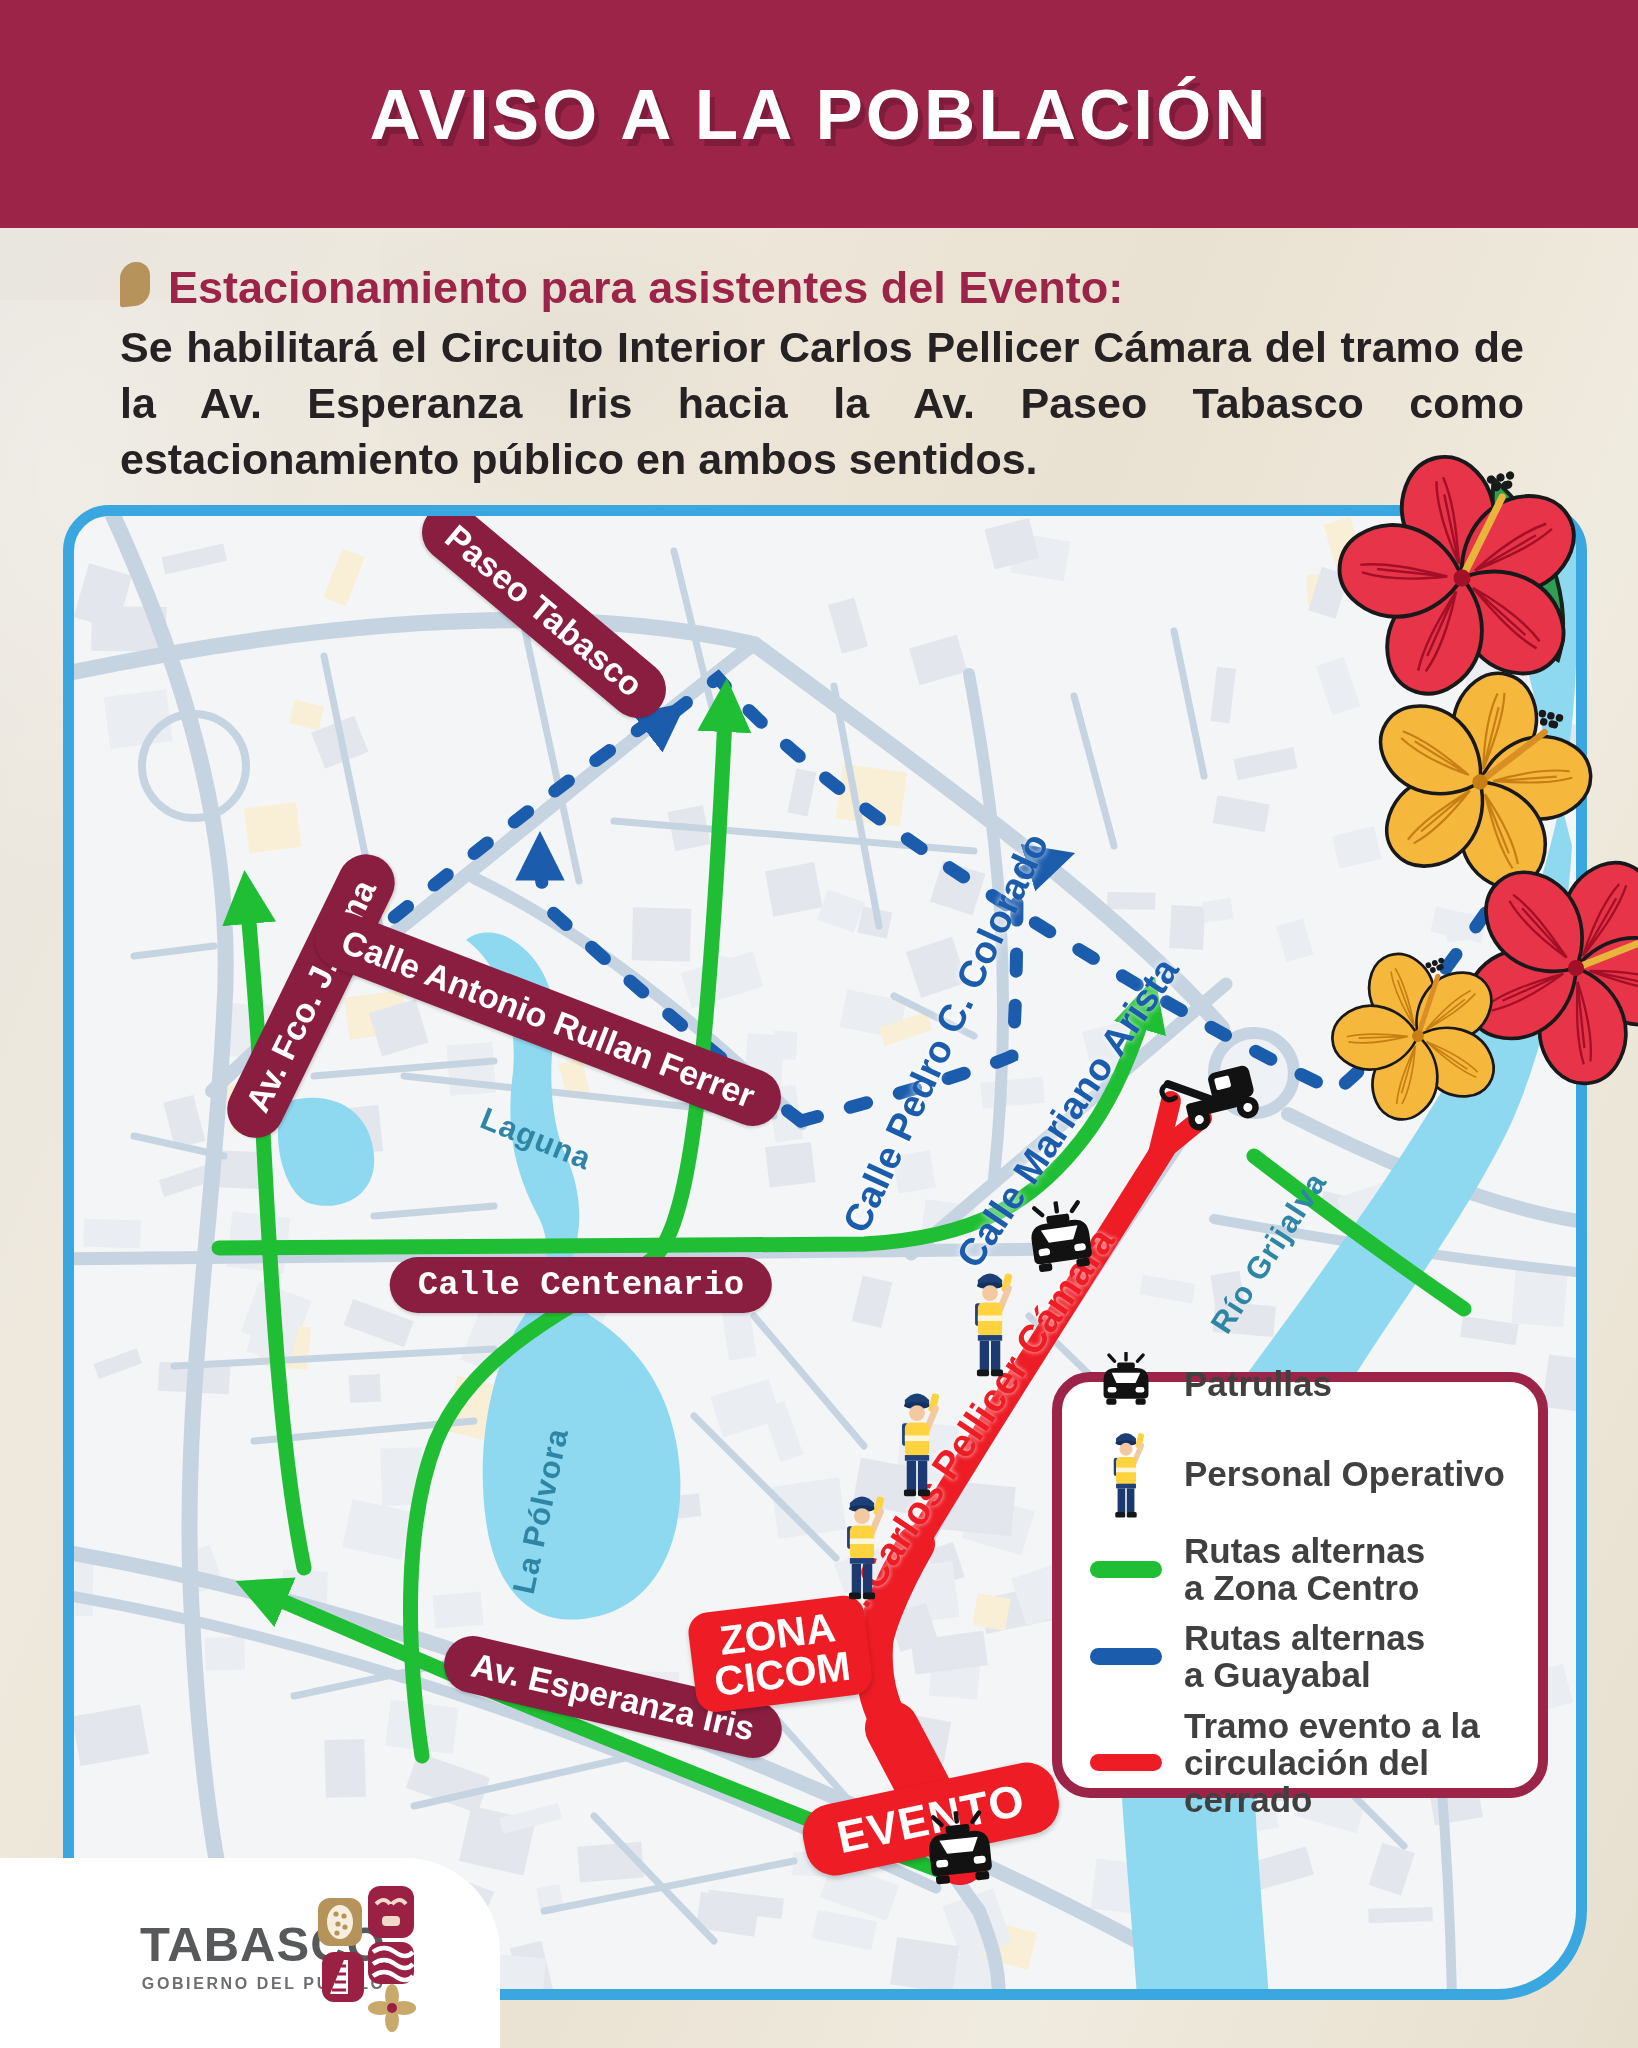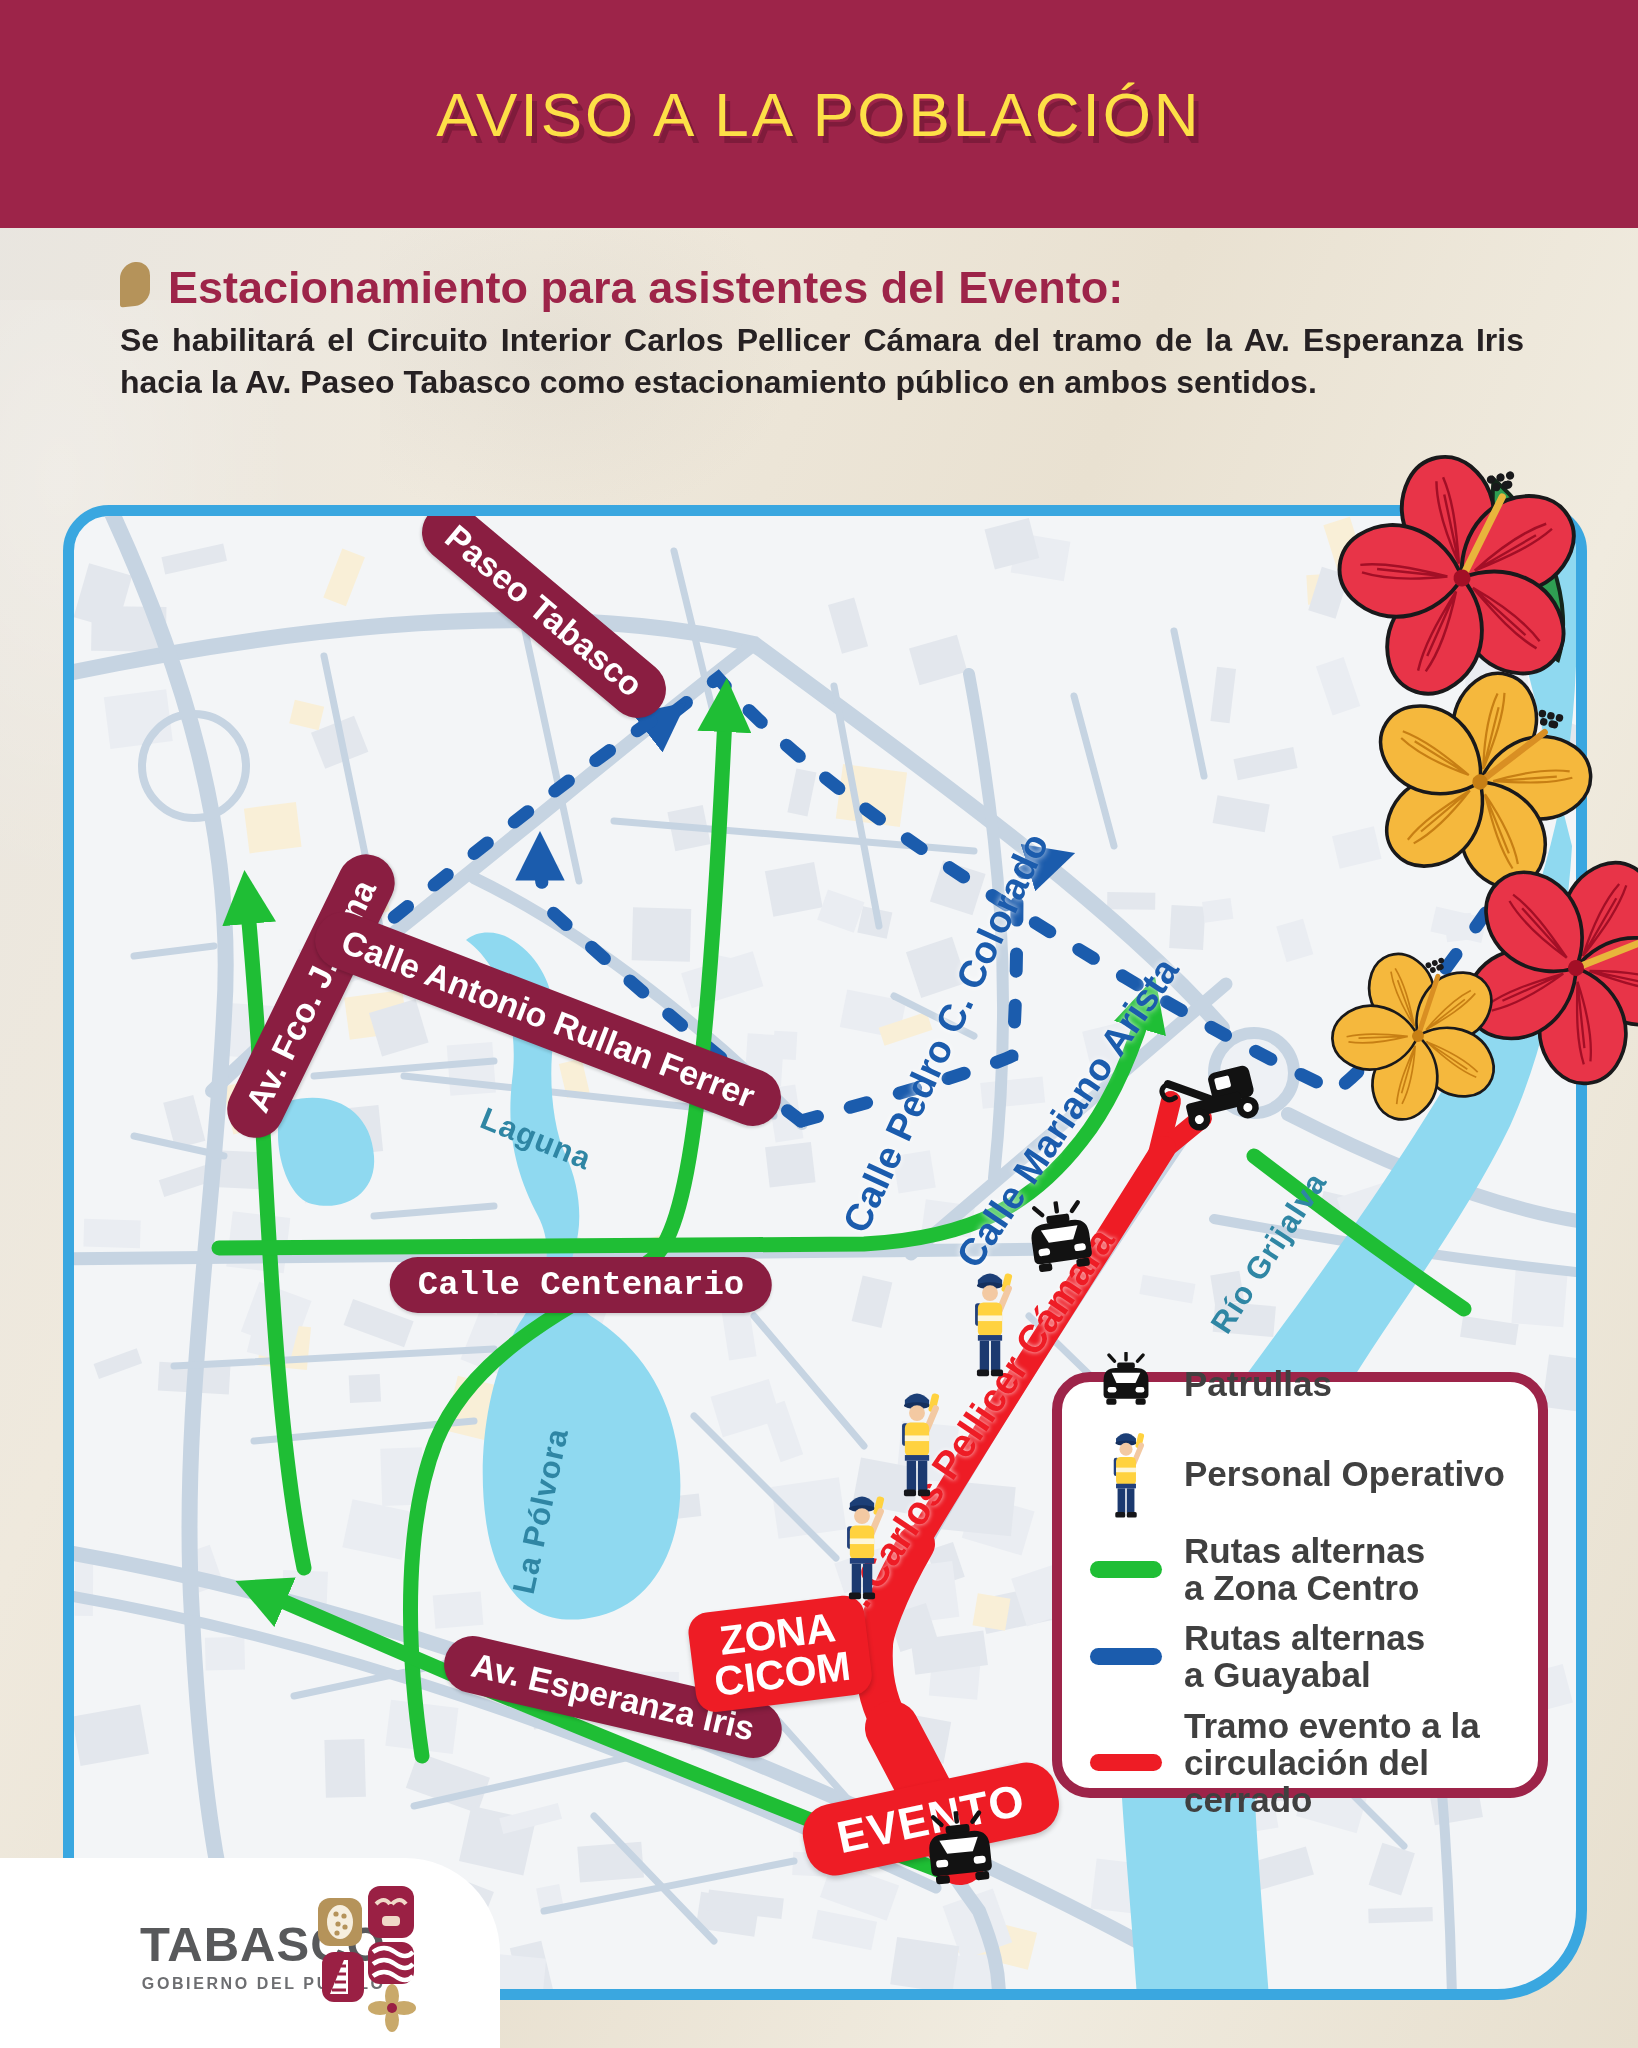--- a/index.html
+++ b/index.html
@@ -3,28 +3,28 @@
 <meta charset="utf-8">
 <style>
   html,body{margin:0;padding:0;background:#d8d4cc;}
   #page{position:relative;width:1638px;height:2048px;overflow:hidden;
         font-family:"Liberation Sans", sans-serif;
         background:linear-gradient(112deg,#e8e5e0 0%,#efe9dd 26%,#e9e1d1 52%,#f0ebdf 74%,#e7dfce 100%);}
   .vein{position:absolute;pointer-events:none;opacity:.5;}
   
   #banner{position:absolute;left:0;top:0;width:1638px;height:228px;background:#9d2449;
           display:flex;align-items:center;justify-content:center;}
-  #banner h1{margin:0;color:#fde047;font-size:62px;font-weight:normal;letter-spacing:3px;
+  #banner h1{margin:0;color:#ffffff;font-size:71px;font-weight:bold;letter-spacing:3px;
              text-shadow:5px 7px 0 rgba(60,5,25,.30);}
   
   #notice{position:absolute;left:120px;top:246px;width:1404px;}
   #bullet{position:absolute;left:0px;top:16px;width:30px;height:44px;background:#b5935a;
           border-radius:15px 15px 15px 3px;transform:skewY(-6deg);}
   #notice h2{margin:16px 0 6px 48px;color:#9d2449;font-size:45px;font-weight:bold;}
-  #notice p{margin:0 0 0 0px;padding-left:0;color:#262123;font-size:32px;line-height:1.30;
+  #notice p{margin:0 0 0 0px;padding-left:0;color:#262123;font-size:43px;line-height:1.30;
             font-weight:600;text-align:justify;}
   
   #map{position:absolute;left:63px;top:505px;width:1502px;height:1473px;
        background:#f3f5f7;border:11px solid #3aa7e0;box-sizing:content-box;
        border-radius:46px 46px 90px 46px;overflow:hidden;}
   #map svg.base{position:absolute;left:0;top:0;}
   .maplabel{position:absolute;white-space:nowrap;transform-origin:center;}
   .pill{background:#8a1e41;color:#fff;font-size:34px;font-weight:bold;
         padding:9px 28px;border-radius:34px;box-shadow:0 2px 3px rgba(0,0,0,.15);}
   .bluestreet{color:#1b5cad;font-size:38px;font-weight:bold;text-shadow:0 0 6px rgba(255,255,255,.9);}

